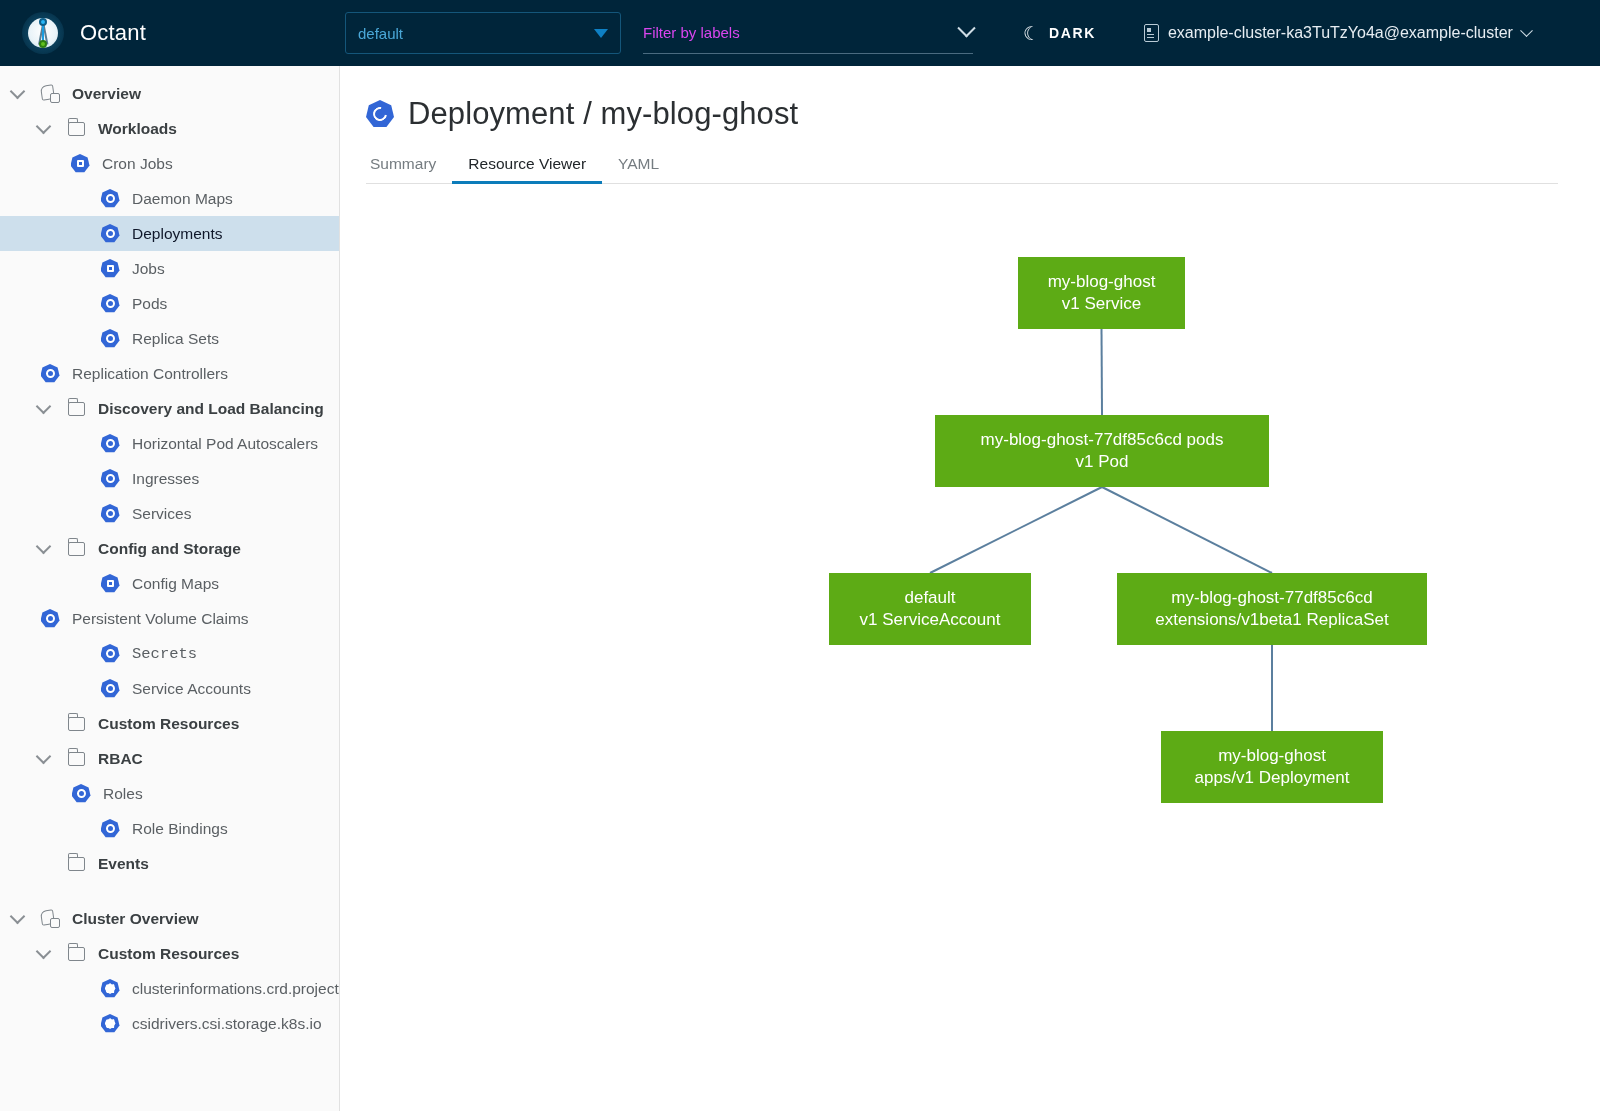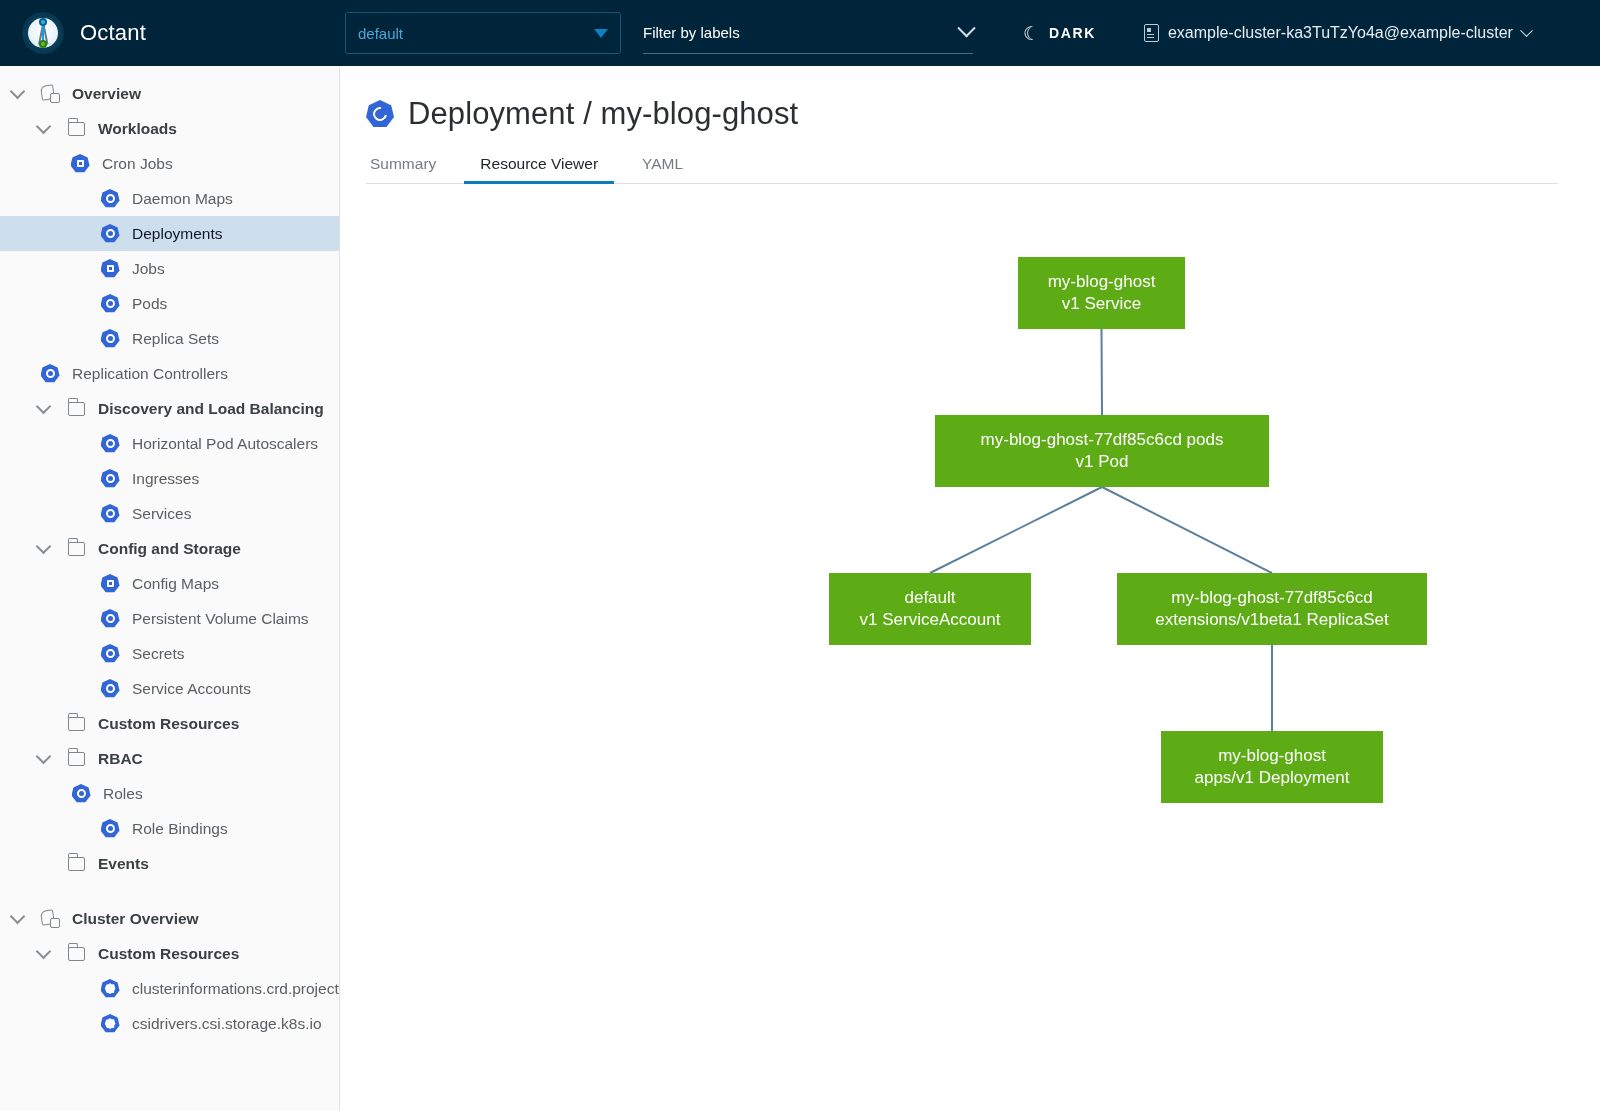--- a/index.html
+++ b/index.html
@@ -59,21 +59,21 @@
   .ns-caret {
     margin-left: auto; width: 0; height: 0;
     border-left: 7px solid transparent; border-right: 7px solid transparent;
     border-top: 9px solid #0e80c4;
   }
 
   .filter-wrap {
     margin-left: 22px; width: 330px; height: 42px; position: relative;
     display: flex; align-items: center; border-bottom: 1px solid #4a6b80; cursor: pointer;
   }
-  .filter-placeholder { color: #ffffff; font-size: 15px; }
+  .filter-placeholder { color: #d946ef; font-size: 15px; }
   .filter-chevron {
     margin-left: auto; width: 13px; height: 13px;
     border-right: 2px solid #cfdde5; border-bottom: 2px solid #cfdde5;
     transform: rotate(45deg) translate(-3px,-3px);
   }
 
   .dark-toggle {
     margin-left: 50px; display: flex; align-items: center; gap: 9px; cursor: pointer;
     color: #ffffff;
   }
@@ -176,21 +176,21 @@
     display: flex; align-items: center; justify-content: center; flex: none;
   }
   .title-ico span {
     width: 14px; height: 14px; border-radius: 50%;
     border: 2.6px solid #ffffff; box-sizing: border-box;
     border-right-color: transparent;
     transform: rotate(-35deg);
   }
   .page-title h1 { font-size: 31px; font-weight: normal; color: #2b2f32; letter-spacing: .1px; }
 
-  .tabs { display: flex; gap: 12px; margin-top: 22px; border-bottom: 1px solid #e0e0e0; width: 1192px; }
+  .tabs { display: flex; gap: 0; margin-top: 22px; border-bottom: 1px solid #e0e0e0; width: 1192px; }
   .tab {
     padding: 0 16px 11px 16px; font-size: 15.5px; color: #757c81; cursor: pointer;
     position: relative; top: 1px;
   }
   .tab:first-child { padding-left: 4px; }
   .tab.active { color: #21262a; }
   .tab.active::after {
     content: ""; position: absolute; left: 0; right: 0; bottom: 0; height: 3px; background: #0c7cba;
   }
 
@@ -382,30 +382,30 @@
         </div>
         <div class="nav-row" style="padding-left: 60px;">
           <span class="caret-slot"></span>
           <span class="icon-slot">
             <span class="k8s-ico dot">
               <span></span>
             </span>
           </span>
           <span class="nav-label leaf">Config Maps</span>
         </div>
-        <div class="nav-row" style="padding-left: 60px;">
+        <div class="nav-row" style="">
           <span class="caret-slot"></span>
           <span class="icon-slot">
             <span class="k8s-ico">
               <span></span>
             </span>
           </span>
           <span class="nav-label leaf">Persistent Volume Claims</span>
         </div>
-        <div class="nav-row" style="padding-left: 60px;">
+        <div class="nav-row" style="padding-left: 60px; font-family: Liberation Mono, monospace;">
           <span class="caret-slot"></span>
           <span class="icon-slot">
             <span class="k8s-ico">
               <span></span>
             </span>
           </span>
           <span class="nav-label leaf">Secrets</span>
         </div>
         <div class="nav-row" style="padding-left: 60px;">
           <span class="caret-slot"></span>

